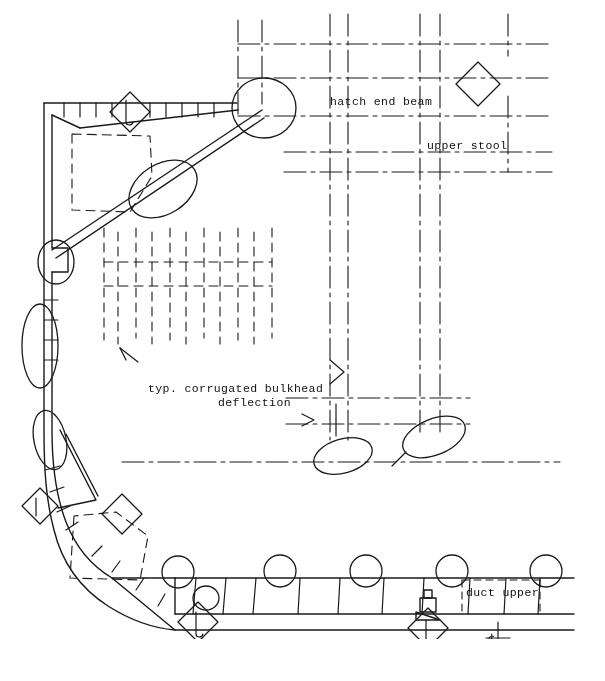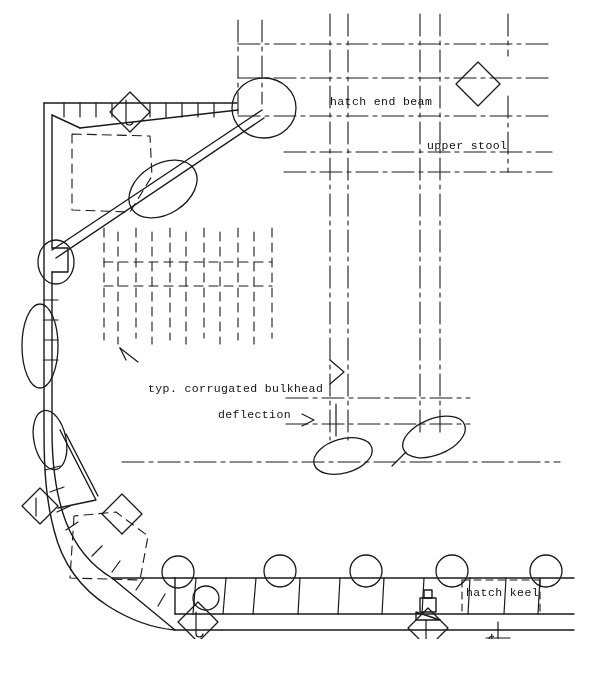--- a/index.html
+++ b/index.html
@@ -235,17 +235,17 @@
         <path d="M196,612 L196,634 C196,638 202,638 203,634"></path>
         <path d="M426,620 L426,640"></path>
       </g>
 
     </g>
   </svg>
 
   <div class="label" style="left:330px; top:95px;">hatch end beam</div>
   <div class="label" style="left:388px; top:139px;margin-left:39px;">upper stool</div>
   <div class="label" style="left:148px; top:350px;margin-top:32px;">typ. corrugated bulkhead</div>
-  <div class="label" style="left:218px; top:408px;">deflection</div>
-  <div class="label" style="left:466px; top:586px;">hatch keel</div>
+  <div class="label" style="left:218px; top:396px;">deflection</div>
+  <div class="label" style="left:466px; top:586px;">duct upper</div>
   <div class="cl-symbol" style="left:488px; top:628px;">℄</div>
 
 </div>
 
 </body></html>

